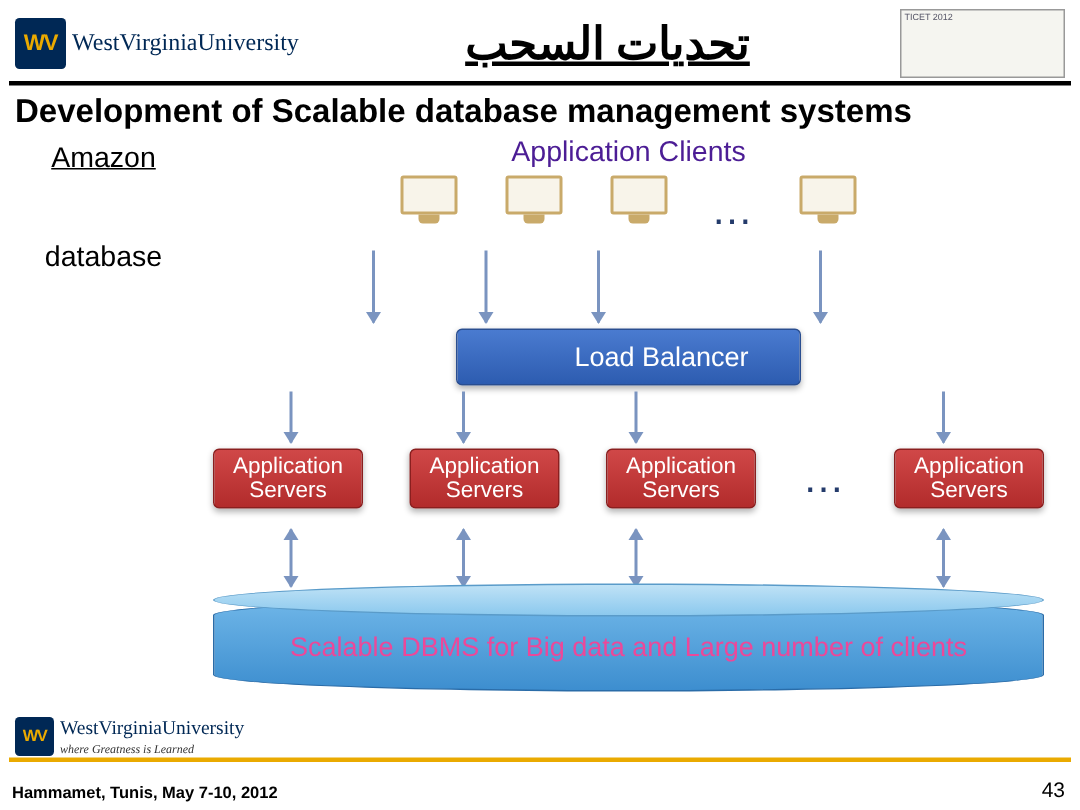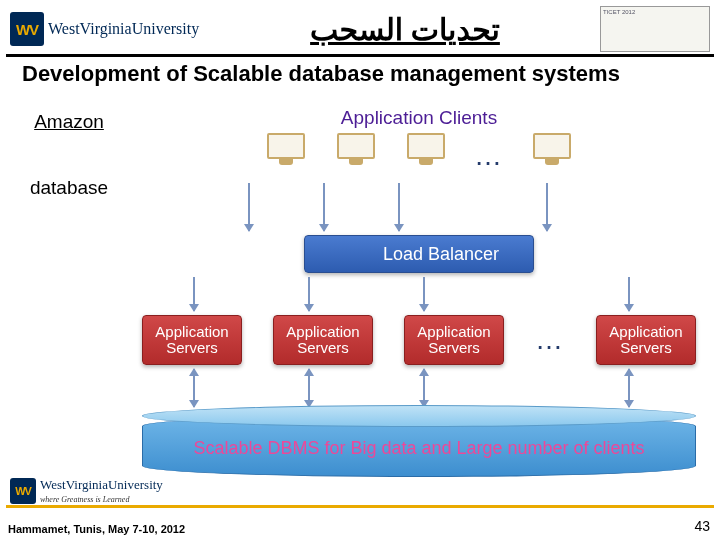--- a/index.html
+++ b/index.html
@@ -51,26 +51,25 @@
     background: #f5f5f0;
     font-size: 6px; color: #556;
     padding: 2px;
     line-height: 1.1;
   }
   .hr1 { height: 3px; background: #000; margin: 0 6px; }
   .subtitle {
     font-weight: bold;
     font-size: 22px;
     padding: 4px 10px 2px 10px;
-    margin-left: 12px;
   }
   .content {
     position: relative;
     height: 390px;
-    margin: 16px 10px;
+    margin: 0 10px;
   }
   .amazon {
     position: absolute; left: 0; top: 6px;
     width: 118px;
     text-align: center;
     font-size: 19px;
     line-height: 1.15;
   }
   .amazon .u { text-decoration: underline; }
   .diagram {
@@ -143,21 +142,21 @@
     box-shadow: 0 2px 4px rgba(0,0,0,.3);
     padding-left: 44px;
   }
   .app-row {
     position: absolute; left: 0; right: 0; top: 210px;
     display: flex; justify-content: space-between;
     padding: 0 14px;
     align-items: center;
   }
   .app {
-    width: 100px; height: 50px;
+    width: 100px; height: 40px;
     background: linear-gradient(#d04848, #b22b2b);
     border: 1px solid #8a1f1f;
     border-radius: 4px;
     color: #fff; font-size: 15px;
     display: flex; align-items: center; justify-content: center;
     text-align: center;
     box-shadow: 0 2px 4px rgba(0,0,0,.3);
     line-height: 1.1;
   }
   .cyl-wrap {

